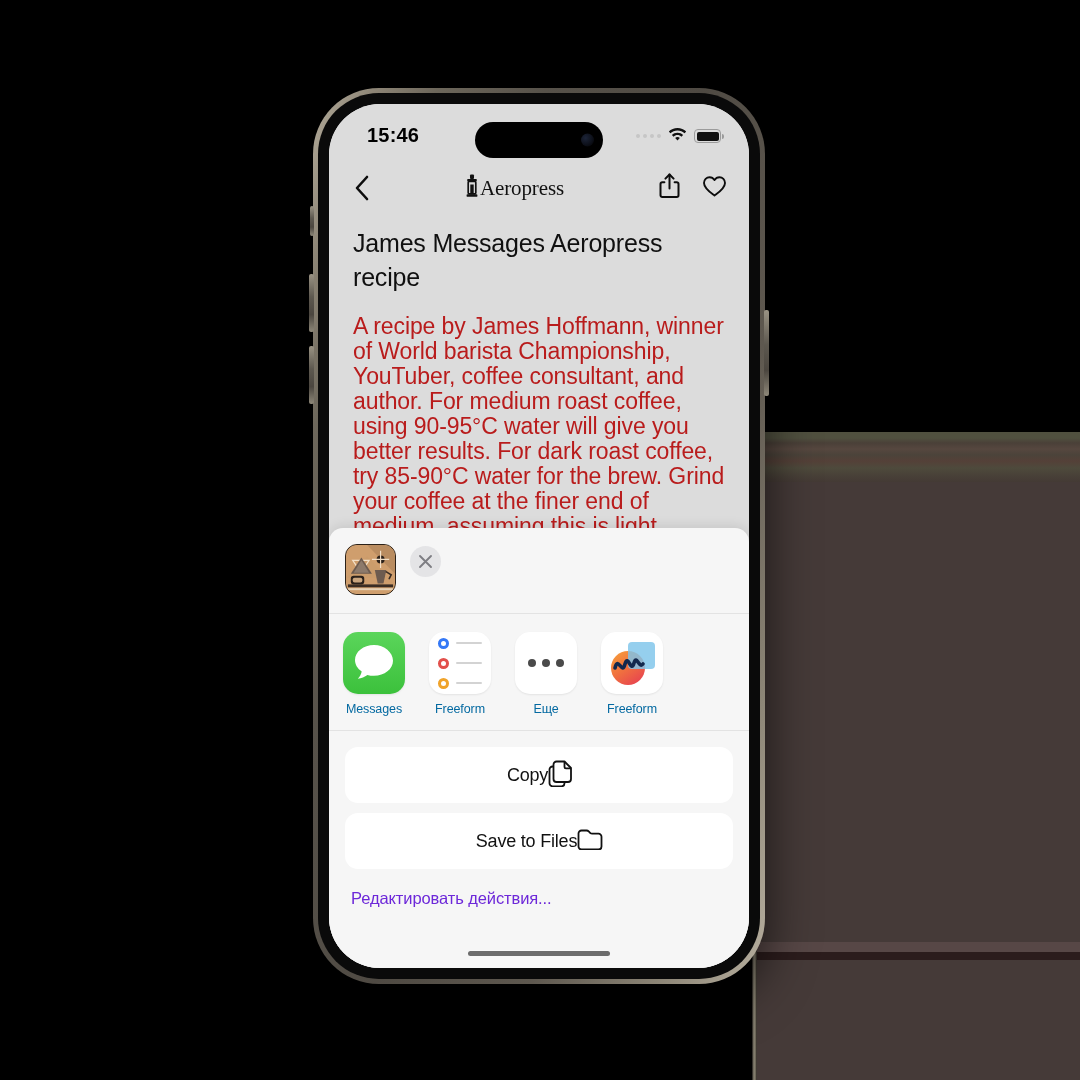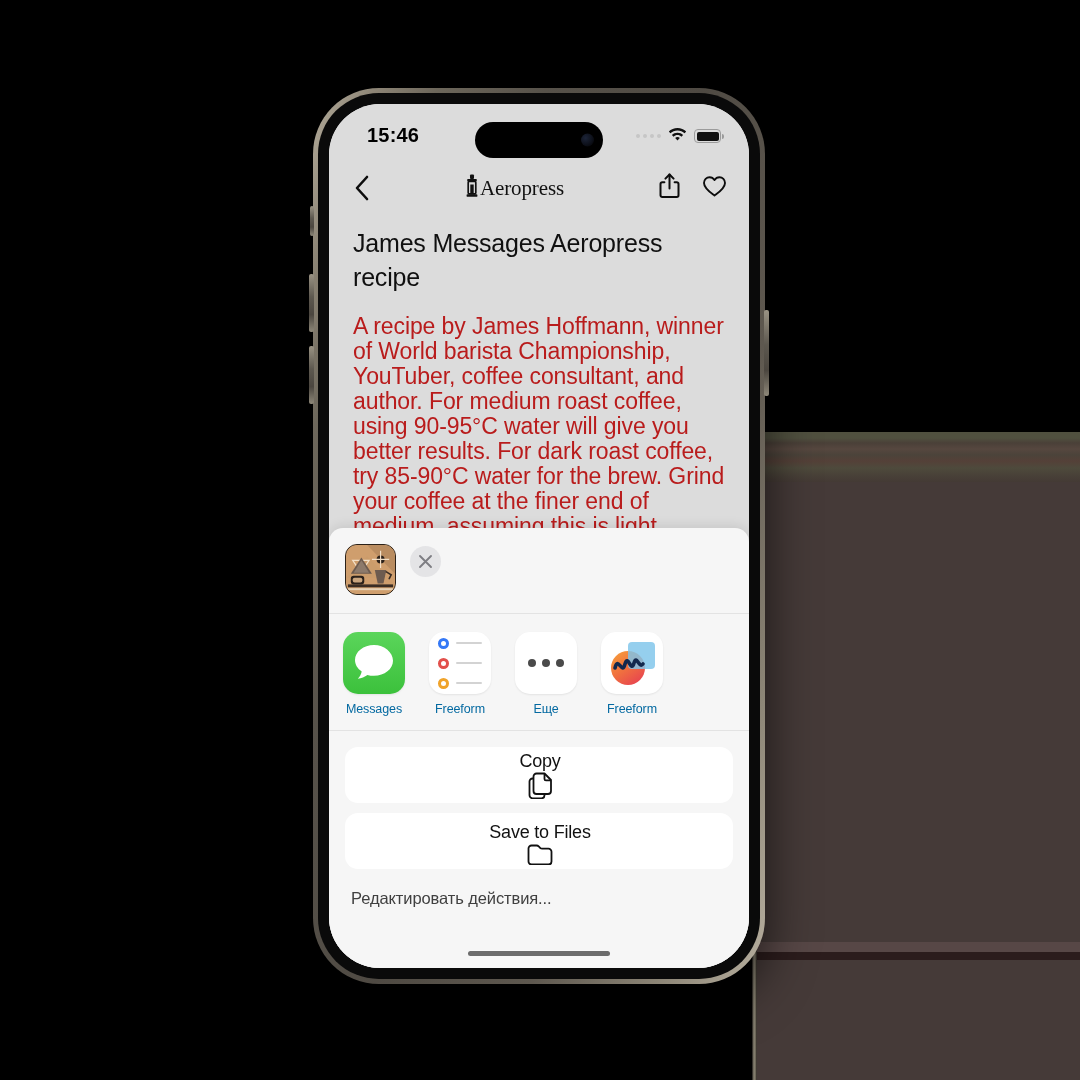--- a/index.html
+++ b/index.html
@@ -333,32 +333,31 @@
   .tile-more i { width:8px; height:8px; border-radius:50%; background:#4a4a4a; display:block; }
 
   
   .ss-actions { padding: 16px 16px 0 16px; }
   .act-row {
     background: #ffffff;
     border-radius: 13px;
     height: 56px;
     display: flex;
     align-items: center;
-    justify-content: flex-end;
+    justify-content: center;
     padding: 0 20px 0 22px;
     margin-bottom: 10px;
     cursor: pointer;
-    flex-direction: column;
   }
   .act-label { font-size: 18px; color: #111; letter-spacing: -0.2px; }
 
   .ss-edit {
     padding: 10px 22px 0 22px;
     font-size: 16.5px;
-    color: #404040;
+    color: #6d28d9;
     letter-spacing: -0.1px;
     cursor: pointer;
   }
 
   .home-indicator {
     position: absolute;
     left: 50%;
     transform: translateX(-50%);
     bottom: 12px;
     width: 142px;

